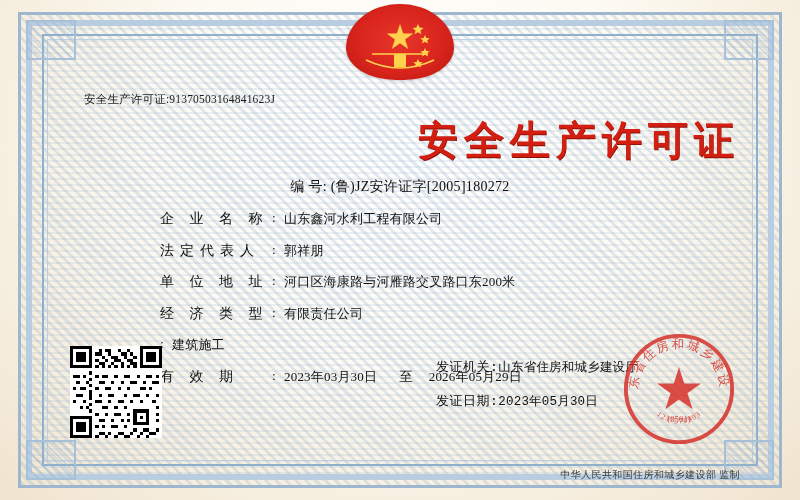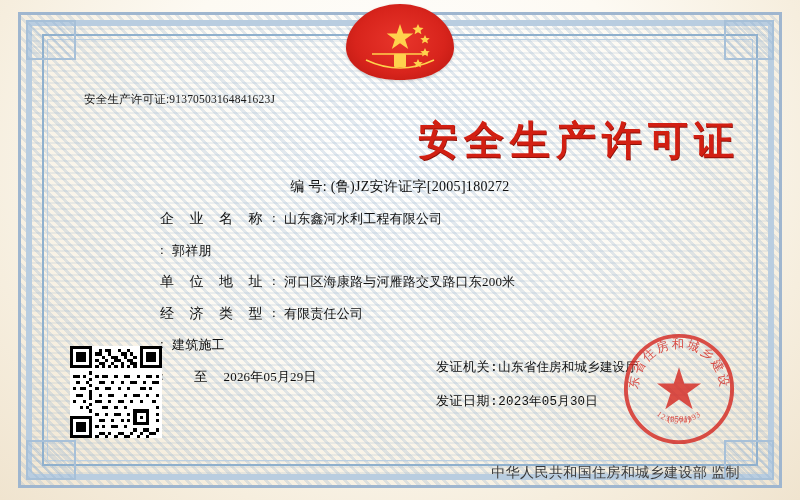--- a/index.html
+++ b/index.html
@@ -202,21 +202,21 @@
     width: 118px;
     height: 118px;
     opacity: 0.78;
     pointer-events: none;
   }
 
   .footer {
     position: absolute;
     right: 60px;
     bottom: 18px;
-    font-size: 14px;
+    font-size: 10px;
     color: #3a3a3a;
     letter-spacing: 0.4px;
   }
 </style>
 </head>
 <body>
 
 <div class="cert">
 
   <div class="band-outer"></div>
@@ -264,20 +264,21 @@
 
     <div class="fields">
 
       <div class="field-row">
         <div class="field-label">企 业 名 称</div>
         <div class="field-colon">:</div>
         <div class="field-value">山东鑫河水利工程有限公司</div>
       </div>
 
       <div class="field-row">
+        <div class="field-label">法定代表人</div>
         <div class="field-colon">:</div>
         <div class="field-value">郭祥朋</div>
       </div>
 
       <div class="field-row">
         <div class="field-label">单 位 地 址</div>
         <div class="field-colon">:</div>
         <div class="field-value">河口区海康路与河雁路交叉路口东200米</div>
       </div>
 
@@ -286,21 +287,23 @@
         <div class="field-colon">:</div>
         <div class="field-value">有限责任公司</div>
       </div>
 
       <div class="field-row">
         <div class="field-colon">:</div>
         <div class="field-value">建筑施工</div>
       </div>
 
       <div class="field-row valid-row">
-        <div class="field-colon">:</div>
+        <div class="field-label">有 效 期</div>
+        <div class="field-colon">:</div>
+        <div class="field-value">2023年03月30日</div>
         <div class="to-label">至</div>
         <div class="field-value">2026年05月29日</div>
       </div>
 
     </div>
   </div>
 
   <div class="qr">
     <svg width="92" height="92" viewBox="0 0 29 29" shape-rendering="crispEdges">
       <rect width="29" height="29" fill="#ffffff"></rect>

